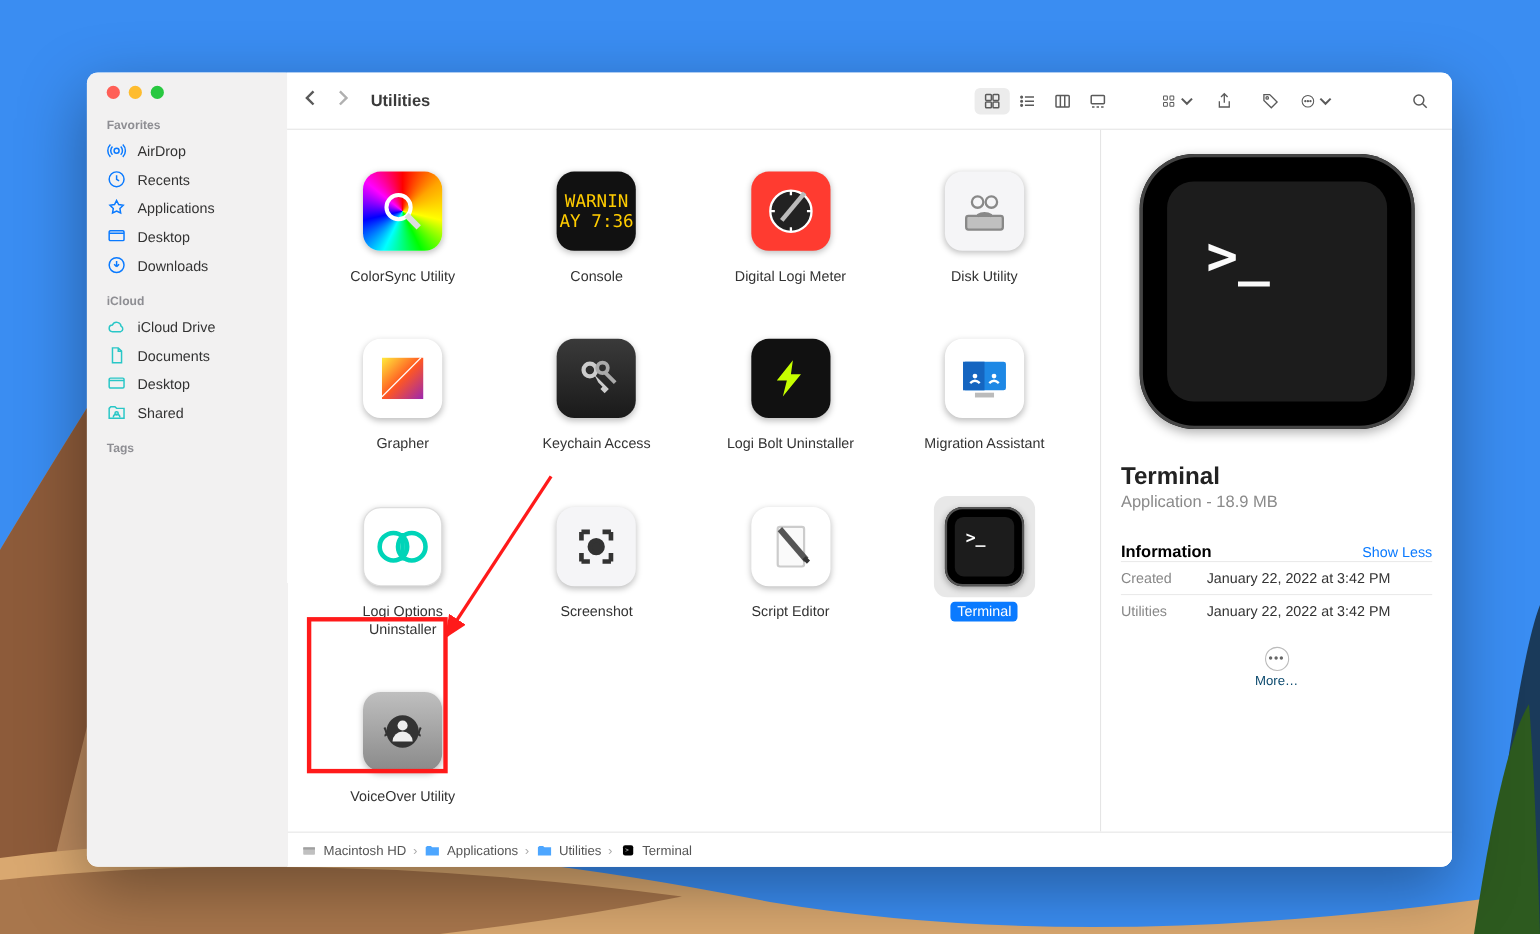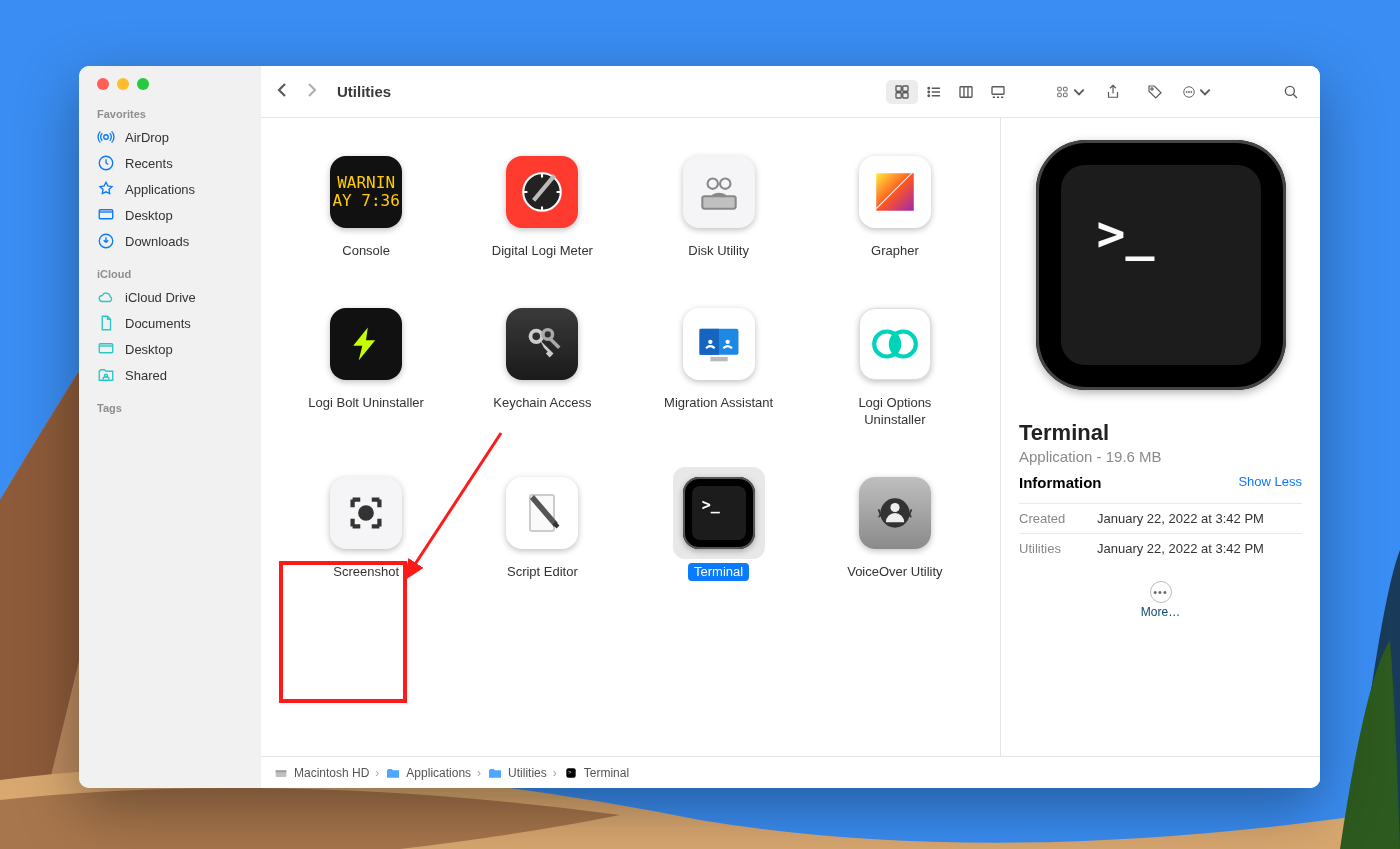--- a/index.html
+++ b/index.html
@@ -38,25 +38,25 @@
 .app-label { font-size:13px; color:#333; margin-top:4px; padding:1px 6px; border-radius:4px; line-height:1.25; max-width:150px; }
 .app-cell.selected .app-label { background:#0a7aff; color:#fff; }
 .highlight-box { position:absolute; border:4px solid #ff1a1a; pointer-events:none; z-index:5; }
 .annot-arrow { position:absolute; z-index:6; pointer-events:none; }
 .preview-pane { width:320px; border-left:1px solid #e5e5e5; padding:22px 18px 12px; display:flex; flex-direction:column; overflow:auto; }
 .preview-icon { width:250px; height:250px; border-radius:50px; background:#000; margin:0 auto 30px; display:flex; align-items:center; justify-content:center; box-shadow:inset 0 0 0 3px #444, 0 3px 10px rgba(0,0,0,.3); }
 .preview-icon .screen { width:200px; height:200px; background:#1c1c1c; border-radius:24px; position:relative; }
 .preview-icon .prompt { position:absolute; top:40px; left:36px; color:#fafafa; font-family:Menlo,monospace; font-size:48px; font-weight:bold; }
 .preview-title { font-size:22px; font-weight:700; color:#222; }
 .preview-sub { font-size:15px; color:#8a8a8a; margin-top:2px; }
-.info-head { display:flex; justify-content:space-between; align-items:flex-start; margin-top:9px; }
+.info-head { display:flex; justify-content:space-between; align-items:center; margin-top:28px; }
 .info-head h4 { font-size:15px; font-weight:700; }
 .show-less { font-size:13px; color:#0a7aff; cursor:default; }
 .info-row { display:flex; gap:14px; padding:7px 0; border-top:1px solid #eaeaea; font-size:13px; }
-.info-row:first-of-type{margin-top:12px}
+.info-row:first-of-type{margin-top:0}
 .info-row .k { width:64px; color:#888; }
 .info-row .v { color:#333; }
 .more-btn { margin:18px auto 0; text-align:center; }
 .more-btn .dots { width:22px;height:22px;border:1px solid #bbb;border-radius:50%;display:flex;align-items:center;justify-content:center;margin:0 auto 2px;color:#666;font-size:11px;letter-spacing:1px; }
 .more-btn .lbl { font-size:12px; color:#0c4a6e; }
 .path-bar { height:32px; border-top:1px solid #e5e5e5; display:flex; align-items:center; padding:0 12px; gap:6px; font-size:12px; color:#555; background:#fff;text-align:center; }
 .path-seg { display:flex; align-items:center; gap:5px; }
 .path-sep { color:#aaa; }
 .crumb-icon { width:16px; height:16px; display:flex; align-items:center; justify-content:center; }
 .crumb-icon svg{width:16px;height:16px}
@@ -264,20 +264,31 @@
               <path d="M15 15l5 5"></path>
             </svg>
           </div>
     </div>
 
     <div class="content-row">
      <div class="icon-grid-wrap" style="position:relative">
       <div class="icon-grid" id="icon-grid">
               <div class="app-cell">
                 <div class="app-icon-wrap">
+                  <div class="app-icon" style="background:conic-gradient(red,orange,yellow,lime,cyan,blue,magenta,red);">
+                    <svg width="44" height="44" viewBox="0 0 24 24">
+                      <circle cx="10" cy="10" r="6" fill="none" stroke="#fff" stroke-width="2"></circle>
+                      <path d="M14 14l6 6" stroke="#ddd" stroke-width="3"></path>
+                    </svg>
+                  </div>
+                </div>
+                <div class="app-label">ColorSync Utility</div>
+              </div>
+              <div class="app-cell">
+                <div class="app-icon-wrap">
                   <div class="app-icon" style="background:#111;flex-direction:column;font-family:monospace;font-size:16px;color:#ffcc00;line-height:1.1">WARNIN<br>AY 7:36</div>
                 </div>
                 <div class="app-label">Console</div>
               </div>
               <div class="app-cell">
                 <div class="app-icon-wrap">
                   <div class="app-icon" style="background:#ff3b30">
                     <svg width="50" height="50" viewBox="0 0 24 24">
                       <circle cx="12" cy="12" r="9" fill="#222"></circle>
                       <circle cx="12" cy="12" r="9" fill="none" stroke="#fff" stroke-width="1"></circle>
@@ -314,40 +325,40 @@
                         </linearGradient>
                       </defs>
                       <path d="M3 20L20 3" stroke="#fff" stroke-width=".5"></path>
                     </svg>
                   </div>
                 </div>
                 <div class="app-label">Grapher</div>
               </div>
               <div class="app-cell">
                 <div class="app-icon-wrap">
-                  <div class="app-icon" style="background:#111">
-                    <svg width="44" height="44" viewBox="0 0 24 24">
-                      <path d="M13 3L5 13h5l-2 8 9-11h-5z" fill="#c6ff00"></path>
-                    </svg>
-                  </div>
-                </div>
-                <div class="app-label">Logi Bolt Uninstaller</div>
-              </div>
-              <div class="app-cell">
-                <div class="app-icon-wrap">
                   <div class="app-icon" style="background:linear-gradient(#3a3a3a,#1a1a1a)">
                     <svg width="46" height="46" viewBox="0 0 24 24">
                       <circle cx="9" cy="8" r="3" fill="none" stroke="#ccc" stroke-width="2"></circle>
                       <path d="M11 10l7 7-2 2-2-2 1-1-2-2" fill="#ccc"></path>
                       <circle cx="15" cy="7" r="2.5" fill="none" stroke="#aaa" stroke-width="1.8"></circle>
                       <path d="M16 9l5 5" stroke="#aaa" stroke-width="1.8"></path>
                     </svg>
                   </div>
                 </div>
                 <div class="app-label">Keychain Access</div>
+              </div>
+              <div class="app-cell">
+                <div class="app-icon-wrap">
+                  <div class="app-icon" style="background:#111">
+                    <svg width="44" height="44" viewBox="0 0 24 24">
+                      <path d="M13 3L5 13h5l-2 8 9-11h-5z" fill="#c6ff00"></path>
+                    </svg>
+                  </div>
+                </div>
+                <div class="app-label">Logi Bolt Uninstaller</div>
               </div>
               <div class="app-cell">
                 <div class="app-icon-wrap">
                   <div class="app-icon" style="background:#fff">
                     <svg width="52" height="52" viewBox="0 0 24 24">
                       <rect x="3" y="5" width="18" height="12" rx="1" fill="#1e88e5"></rect>
                       <rect x="3" y="5" width="9" height="12" fill="#1565c0"></rect>
                       <circle cx="8" cy="11" r="1" fill="#fff"></circle>
                       <circle cx="16" cy="11" r="1" fill="#fff"></circle>
                       <path d="M6 14q2 -2 4 0M14 14q2 -2 4 0" stroke="#fff" fill="none"></path>
@@ -428,21 +439,21 @@
             </svg>
      </div>
 
      <aside class="preview-pane">
       <div class="preview-icon">
         <div class="screen">
                 <span class="prompt">&gt;_</span>
               </div>
       </div>
       <div class="preview-title">Terminal</div>
-      <div class="preview-sub">Application - 19.6 MB</div>
+      <div class="preview-sub">Application - 18.9 MB</div>
       <div class="info-head">
         <h4>Information</h4>
         <span class="show-less">Show Less</span>
       </div>
       <div id="info-rows">
               <div class="info-row">
                 <span class="k">Created</span>
                 <span class="v">January 22, 2022 at 3:42 PM</span>
               </div>
               <div class="info-row">

